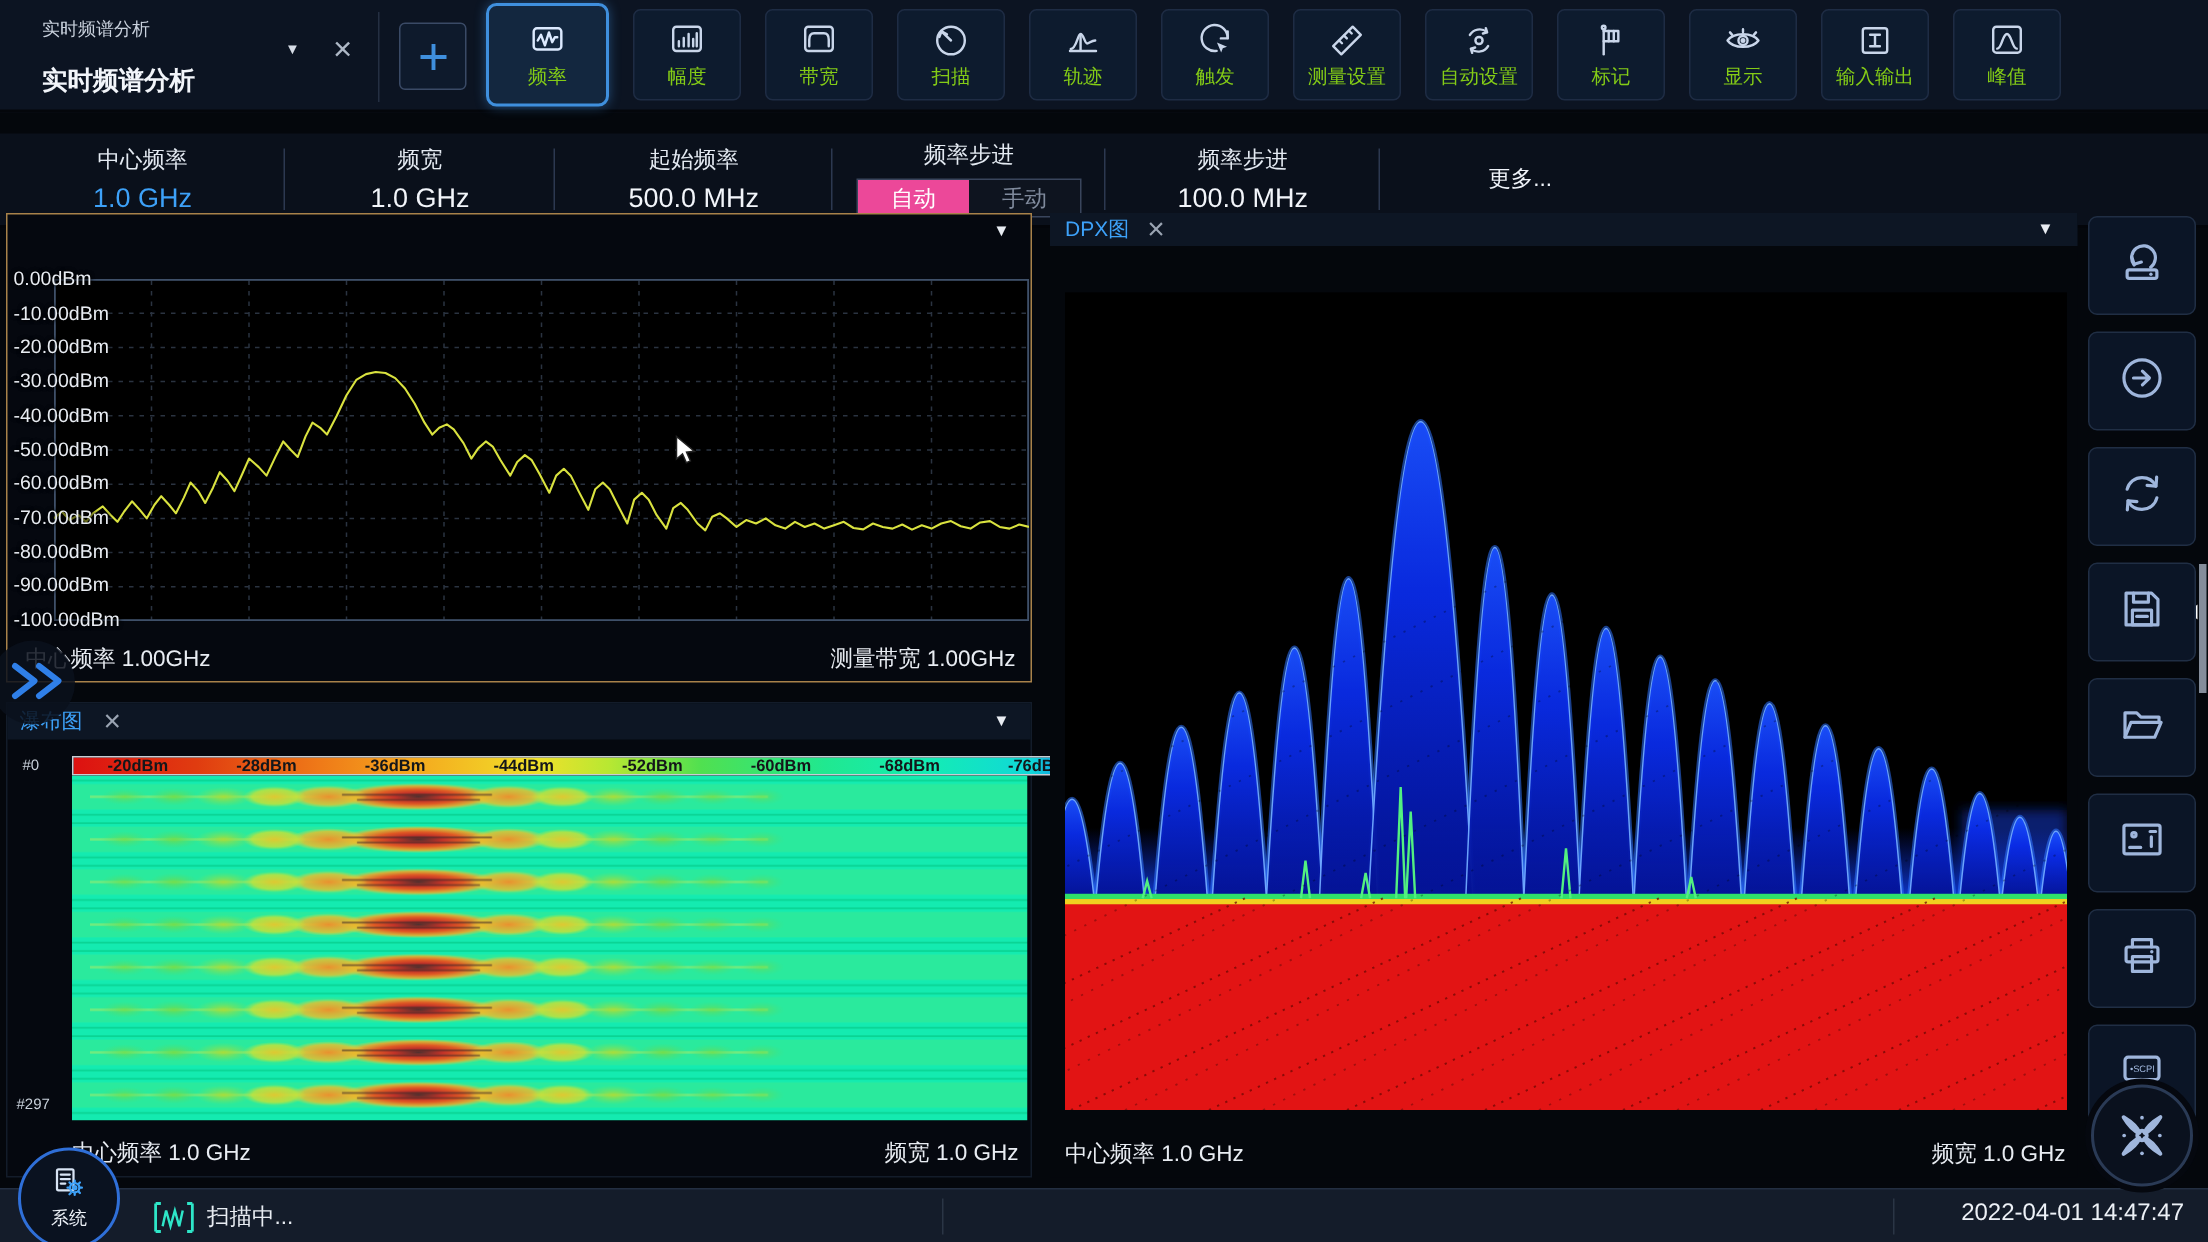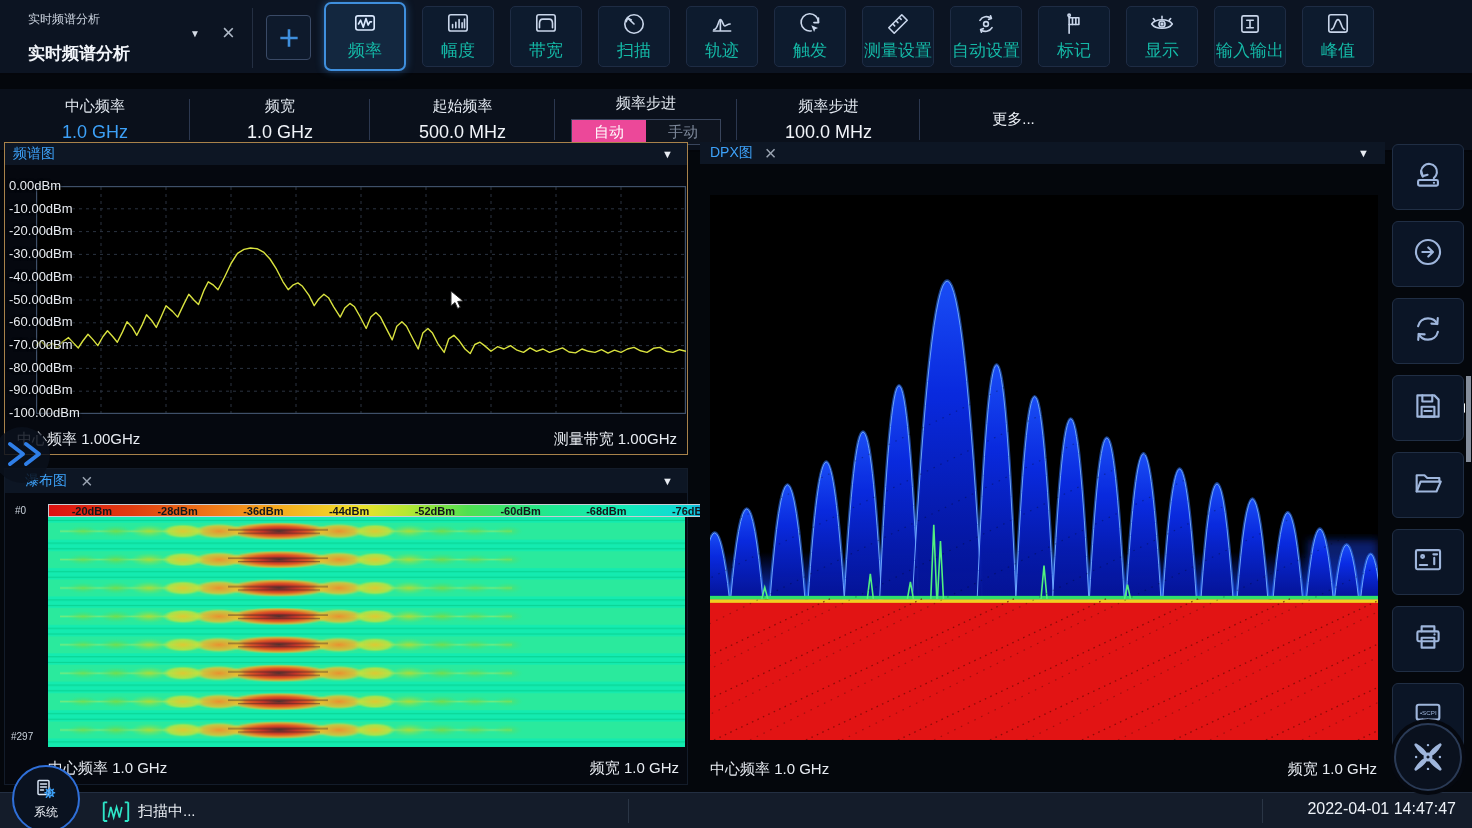--- a/index.html
+++ b/index.html
@@ -15,21 +15,21 @@
   #tb-divider{ position:absolute; left:252px; top:8px; width:1px; height:60px; background:#242F42; }
   #plus-btn { position:absolute; left:266px; top:15px; width:45px; height:45px; background:#0E1A2C; border:1px solid #3A4A66; border-radius:4px;
     display:flex; align-items:center; justify-content:center; }
   #plus-btn svg { width:26px; height:26px; }
   #toolbar { position:absolute; left:324px; top:0; height:75px; display:flex; align-items:flex-start; gap:16px; }
   .tb-btn { width:72px; height:61px; margin-top:6px; background:#0D1B2E; border:1px solid #1E2C44; border-radius:5px;
     display:flex; flex-direction:column; align-items:center; justify-content:center; gap:2px; color:#C9D6EA; }
   .tb-btn.active { width:82px; height:69px; margin-top:2px; background:#13273F; border:2px solid #3F8FDD; border-radius:7px;
     box-shadow:0 0 8px rgba(63,143,221,.45); color:#DCEAFF; }
   .tb-ic svg { width:26px; height:26px; display:block; }
-  .tb-lb { font-size:17px; color:#14b8a6; white-space:nowrap; }
+  .tb-lb { font-size:13px; color:#84cc16; white-space:nowrap; }
 
   
   #parambar { position:absolute; left:0; top:77px; width:1472px; height:63px; background:#0A101B; display:flex; border-bottom:2px solid #03050A;margin-top:12px; }
   .p-cell { position:relative; flex:0 0 auto; display:flex; flex-direction:column; align-items:center; justify-content:center; gap:6px; }
   .p-cell:not(:last-child)::after { content:""; position:absolute; right:0; top:10px; bottom:10px; width:1px; background:#2C3850; }
   .p-label { font-size:15px; color:#E4EAF2; }
   .p-value { font-size:18px; color:#F2F5FA; }
   .p-value.hl { color:#3DA1F8; }
   .p-underline { position:absolute; left:4px; right:4px; bottom:0px; height:3px;
     background:linear-gradient(90deg, rgba(20,160,170,.1), #16A0B0 35%, #16A0B0 65%, rgba(20,160,170,.1)); }
@@ -51,21 +51,21 @@
   #spec-caret { right:14px; top:5px; }
   #spec-plot { position:absolute; left:31px; top:43px; width:650px; height:228px; }
   .y-lb { position:absolute; left:4px; font-size:13px; color:#E8ECF2; text-shadow:0 0 3px #000, 0 0 3px #000; white-space:nowrap; }
   #spec-foot-l { position:absolute; left:12px; top:287px; font-size:15px; }
   #spec-foot-r { position:absolute; right:10px; top:287px; font-size:15px; }
   #expand-btn { position:absolute; left:6px; top:441px; width:44px; height:30px; z-index:5; }
   #expand-btn::before { content:""; position:absolute; left:-12px; top:-14px; width:56px; height:56px; border-radius:50%; background:rgba(10,16,28,.85); }
   #expand-btn svg { position:relative; }
 
   #wf-panel { position:absolute; left:4px; top:468px; width:684px; height:317px; background:#05080F; border:1px solid #131C2A; }
-  #wf-header { position:absolute; left:0; top:0; right:0; height:24px; background:#0D1624; display:flex; align-items:center; gap:14px; padding-left:20px; }
+  #wf-header { position:absolute; left:0; top:0; right:0; height:24px; background:#0D1624; display:flex; align-items:center; gap:14px; padding-left:8px; }
   #wf-caret { right:14px; top:6px; }
   #wf-colorbar { position:absolute; left:43px; top:35px; width:688px; height:13px; border:1px solid #C8CDD4;
     background:linear-gradient(90deg,#DD1111 0%,#E03C10 12%,#EF7A18 24%,#F5A81E 33%,#F0E02A 45%,#B8E832 52%,#50E050 61%,#20E890 73%,#14ECB4 83%,#10D8D8 93%,#1060F0 99%,#1040E8 100%);
     display:flex; }
   .wf-cb-lb { flex:1; text-align:center; font-size:11px; color:#14161A; line-height:12px; font-weight:bold; }
   #wf-plot { position:absolute; left:43px; top:48px; width:637px; height:230px; }
   #wf-row0 { position:absolute; left:10px; top:36px; font-size:10px; color:#C8D0DA; }
   #wf-row297 { position:absolute; left:6px; top:262px; font-size:10px; color:#C8D0DA; }
   #wf-foot-l { position:absolute; left:43px; top:290px; font-size:15px; }
   #wf-foot-r { position:absolute; right:8px; top:290px; font-size:15px; }
@@ -262,23 +262,20 @@
   <div class="p-cell" style="width:183px">
     <div class="p-label">频率步进</div>
     <div class="p-value">100.0 MHz</div>
   </div>
   <div class="p-cell" id="more-cell" style="width:187px">
     <div id="more-label">更多...</div>
   </div>
 </div>
 
 <div id="spec-panel">
-  <div id="spec-header">
-    <span class="panel-title">频谱图</span>
-  </div>
   <div class="panel-caret" id="spec-caret">▼</div>
   <div id="spec-plot">
       <svg width="650" height="228" style="display:block;background:#000">
         <line x1="65" y1="1" x2="65" y2="227" stroke="#2A3340" stroke-width="1" stroke-dasharray="3,4"></line>
         <line x1="130" y1="1" x2="130" y2="227" stroke="#2A3340" stroke-width="1" stroke-dasharray="3,4"></line>
         <line x1="195" y1="1" x2="195" y2="227" stroke="#2A3340" stroke-width="1" stroke-dasharray="3,4"></line>
         <line x1="260" y1="1" x2="260" y2="227" stroke="#2A3340" stroke-width="1" stroke-dasharray="3,4"></line>
         <line x1="325" y1="1" x2="325" y2="227" stroke="#2A3340" stroke-width="1" stroke-dasharray="3,4"></line>
         <line x1="390" y1="1" x2="390" y2="227" stroke="#2A3340" stroke-width="1" stroke-dasharray="3,4"></line>
         <line x1="455" y1="1" x2="455" y2="227" stroke="#2A3340" stroke-width="1" stroke-dasharray="3,4"></line>

